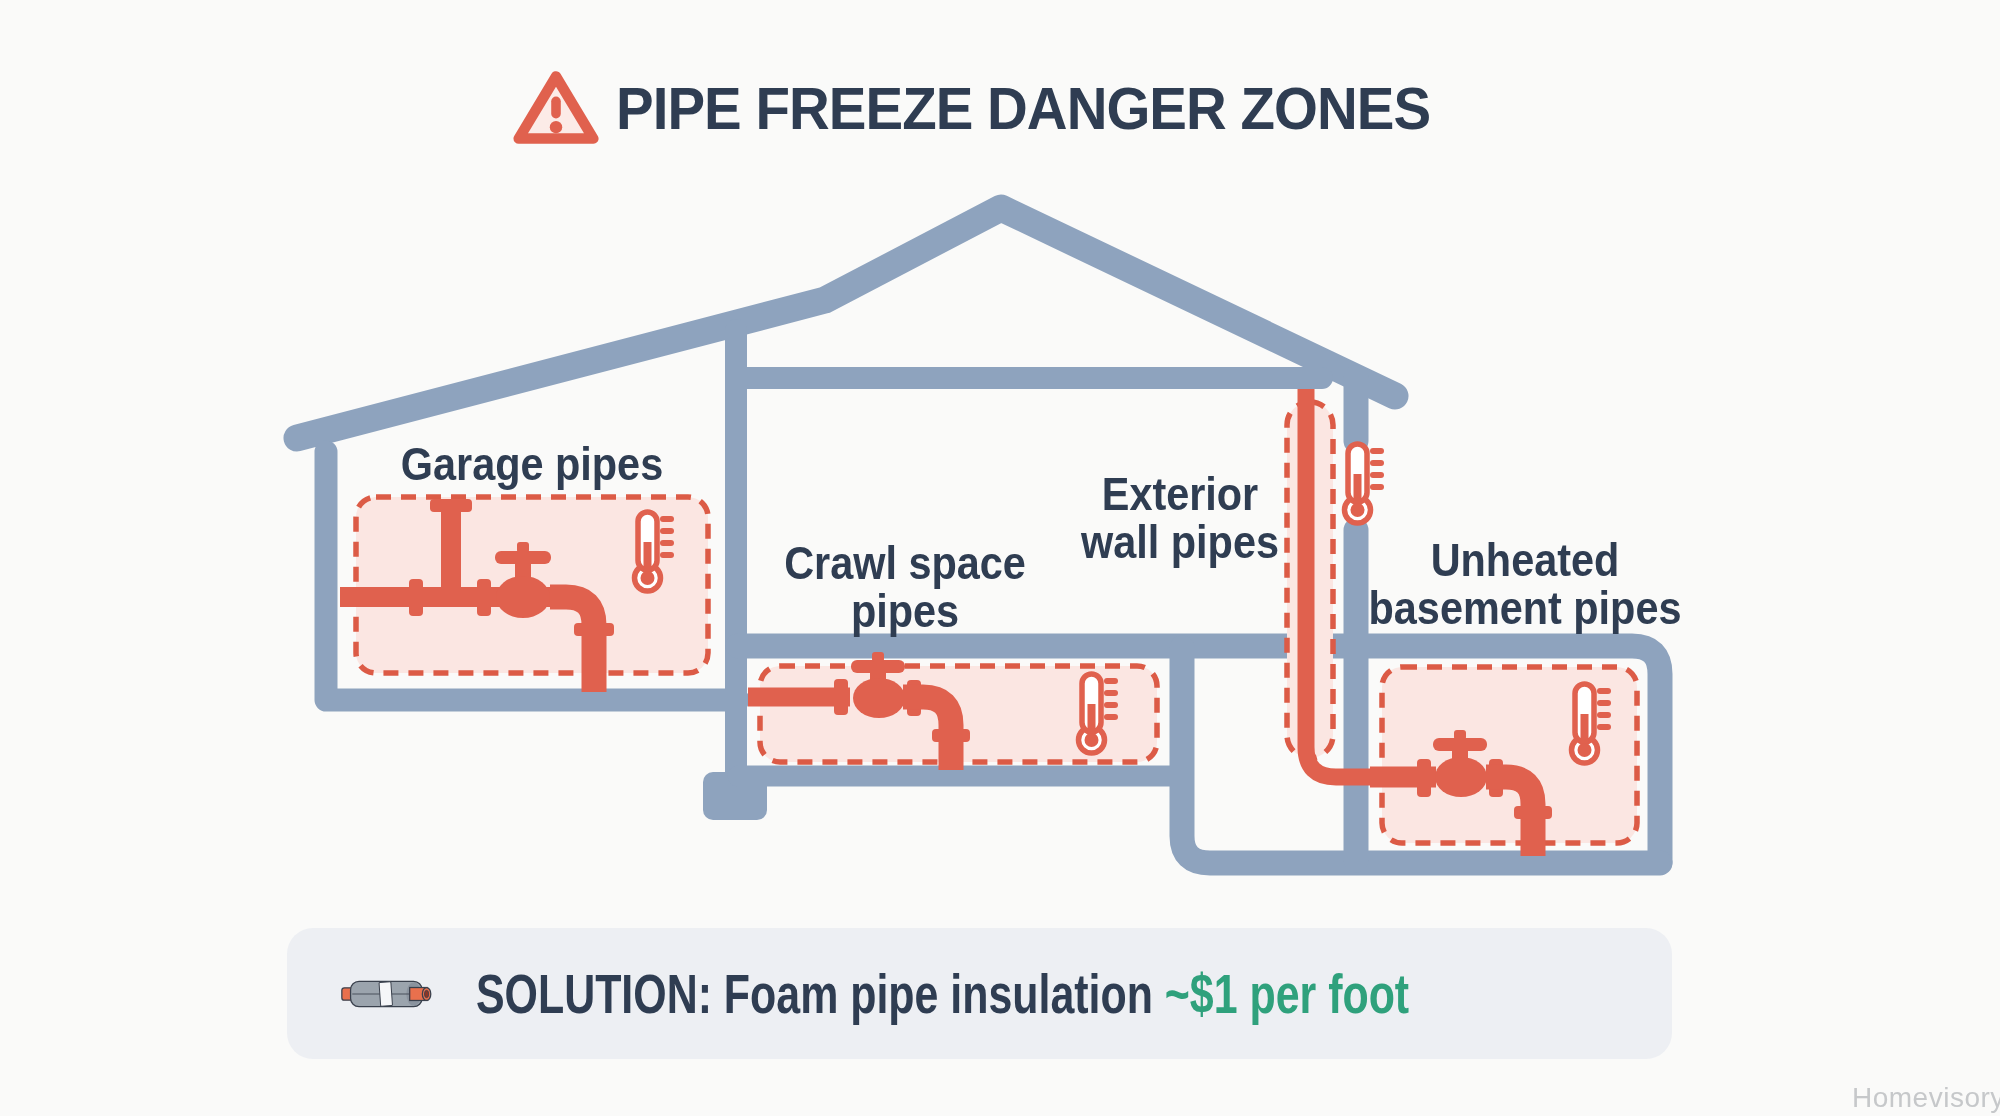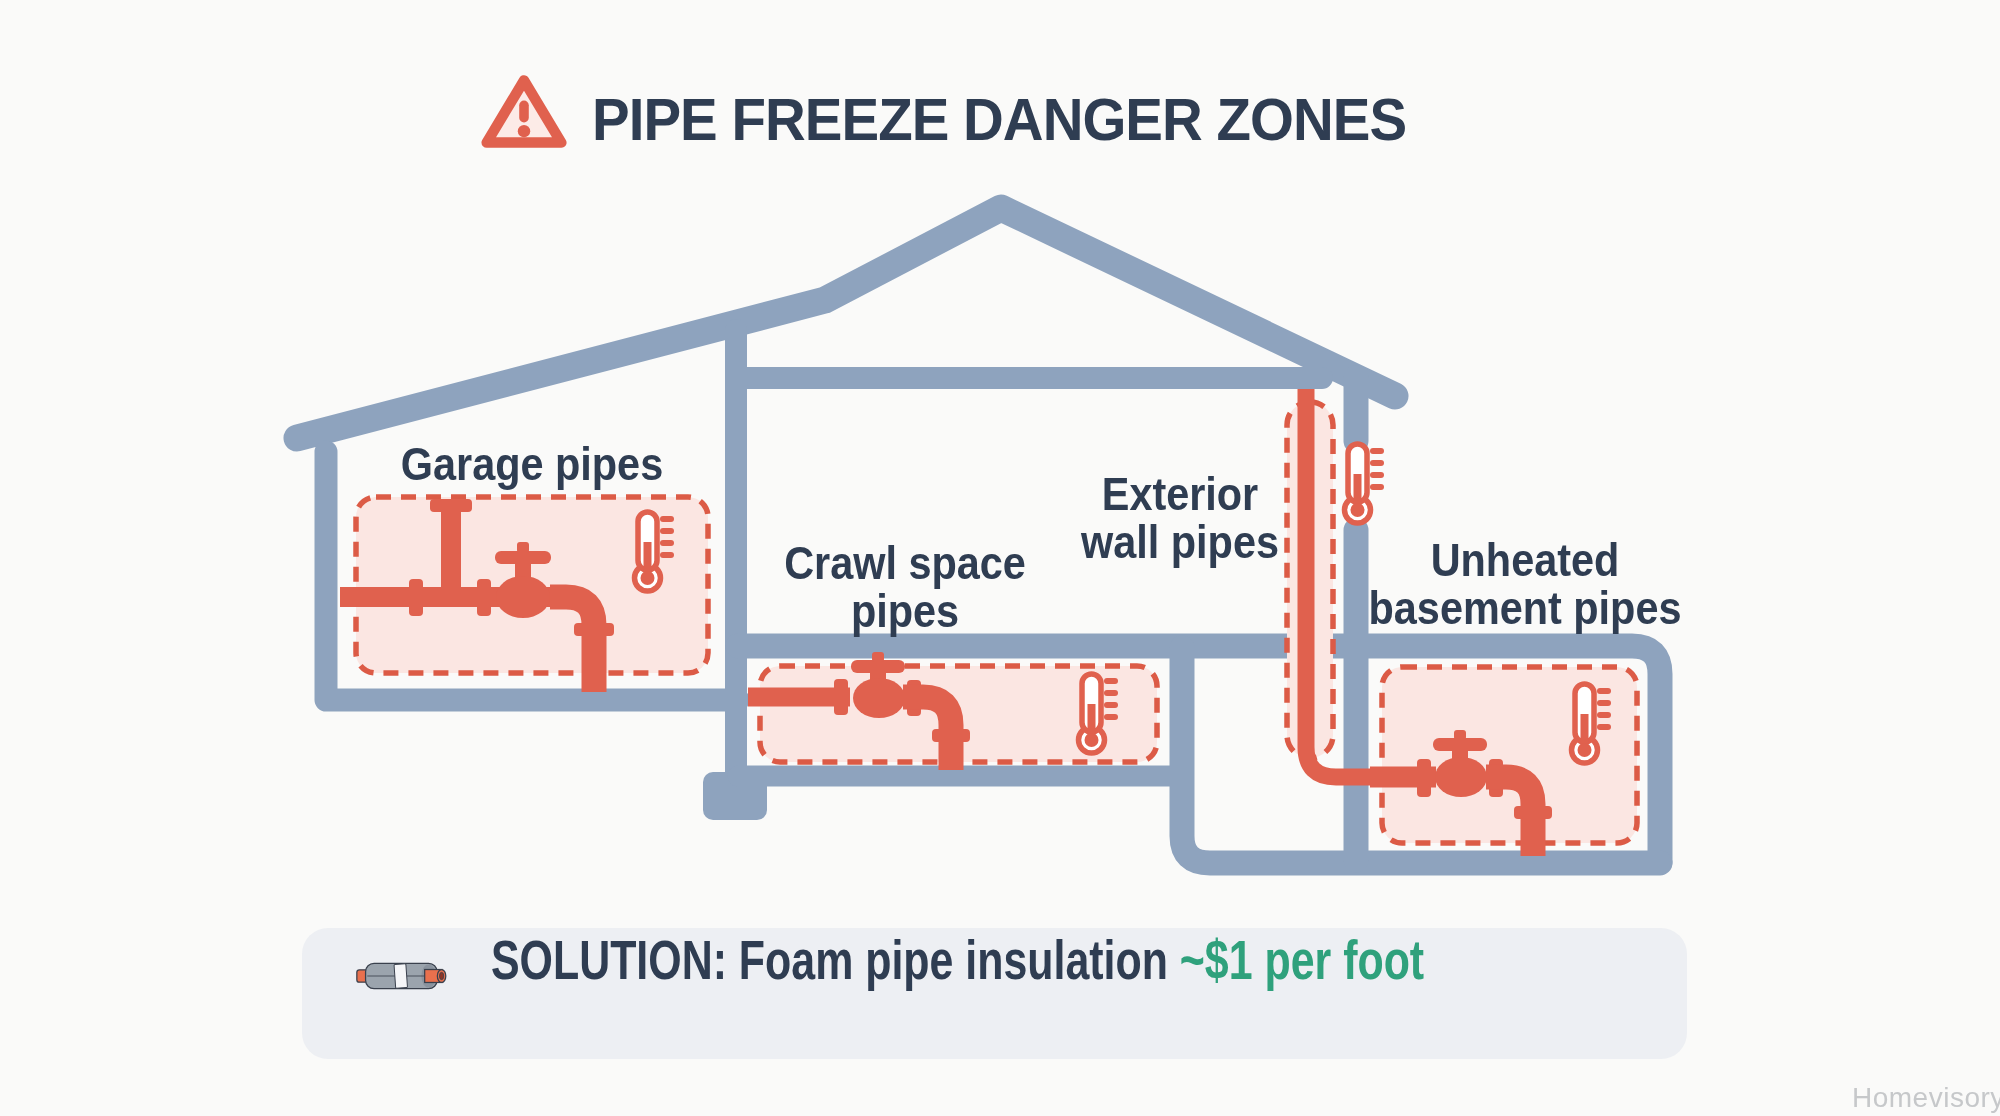--- a/index.html
+++ b/index.html
@@ -14,36 +14,36 @@
   }
   .house-svg{position:absolute; left:0; top:0;}
   .st{stroke:var(--slate); fill:none; stroke-linecap:round; stroke-linejoin:round;}
   .st-fill{fill:var(--slate); stroke:none;}
   .zone{fill:var(--zone-fill); stroke:var(--coral-dash); stroke-width:5.5; stroke-dasharray:15 10;}
   .pipe{stroke:var(--coral); fill:none; stroke-linecap:butt;}
   .pf{fill:var(--coral); stroke:none;}
   .th-out{fill:#fff; stroke:var(--coral); stroke-width:5.5;}
 
   .title-row{
-    position:absolute; left:480px; top:62px; height:92px;
-    display:flex; align-items:flex-end; gap:24px;
+    position:absolute; left:512px; top:62px; height:92px;
+    display:flex; align-items:center; gap:16px;
   }
   .page-title{
     color:var(--navy); font-size:60px; font-weight:800; letter-spacing:-1px;
     transform:scaleX(0.94); transform-origin:left center; white-space:nowrap;
   }
   .zlabel{
     position:absolute; color:var(--navy); font-size:46px; font-weight:700;
     line-height:48px; text-align:center; white-space:pre-line;
     transform:translate(-50%,-50%) scaleX(0.9);
   }
   .solution-bar{
-    position:absolute; left:302px; top:928px; width:1385px; height:131px;
+    position:absolute; left:287px; top:928px; width:1385px; height:131px;
     background:var(--bar-bg); border-radius:26px;
-    display:flex; align-items:flex-start; padding-left:54px; box-sizing:border-box; gap:44px;
+    display:flex; align-items:center; padding-left:54px; box-sizing:border-box; gap:44px;
   }
   .solution-text{
     font-size:55px; white-space:nowrap; color:var(--navy);
     transform:scaleX(0.78); transform-origin:left center;
   }
   .solution-label{font-weight:800;}
   .solution-body{font-weight:600;}
   .solution-price{font-weight:800; color:var(--green);}
   .watermark{
     position:absolute; left:1852px; top:1082px;

